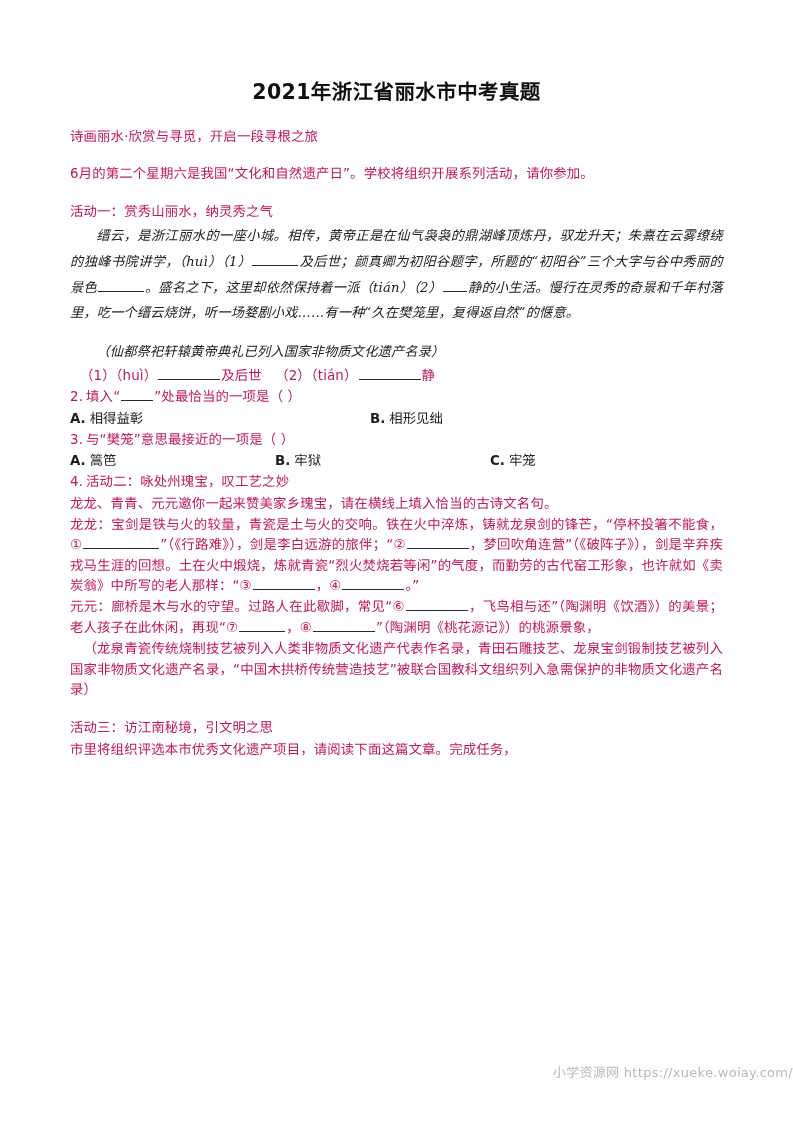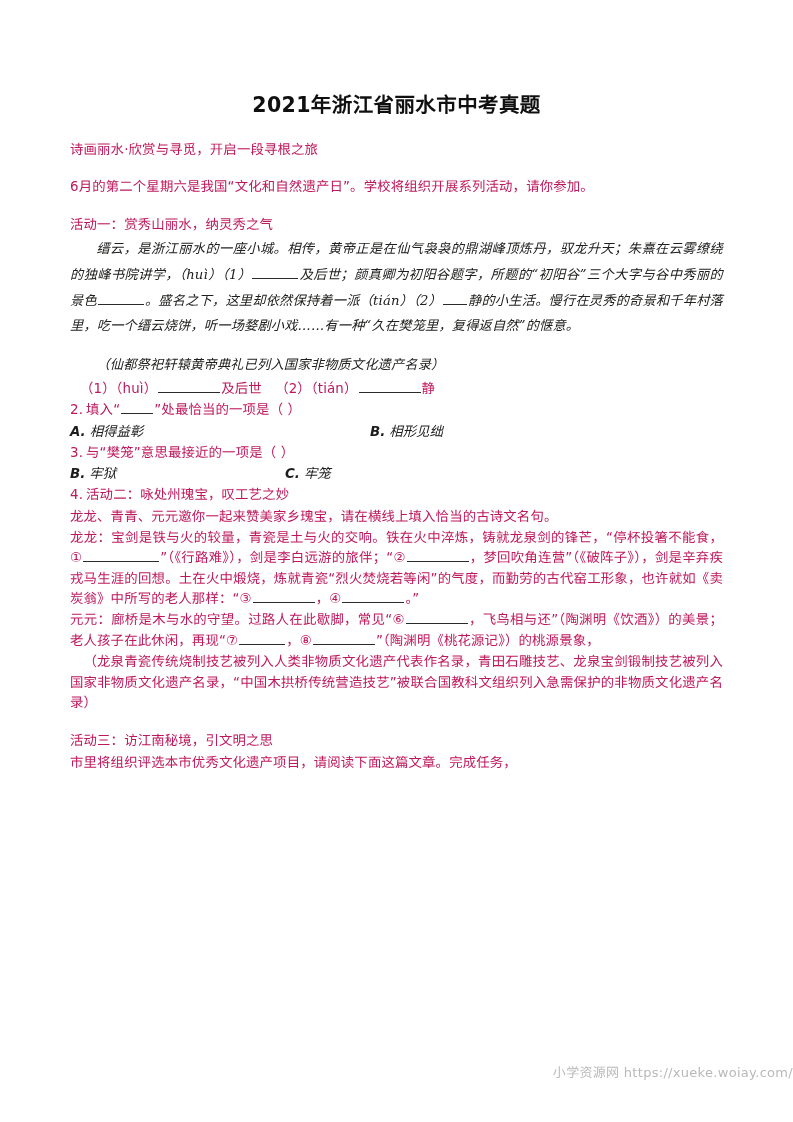--- a/index.html
+++ b/index.html
@@ -20,21 +20,21 @@
     position: absolute;
     left: 0;
     top: 0;
     width: 793px;
     height: 1122px;
     background: #fff;
   }
   .content {
     position: absolute;
     left: 70px;
-    top: 16px;
+    top: 3px;
     width: 653px;
   }
 
   .doc-title {
     text-align: center;
     font-family: "DejaVu Sans", "Liberation Sans", sans-serif;
     font-weight: bold;
     font-size: 20.5px;
     letter-spacing: 0.4px;
     margin: 0;
@@ -84,21 +84,20 @@
   .b-md { width: 46px; }
   .b-lg { width: 62px; }
   .b-xl { width: 76px; }
 
   
   .opts {
     display: flex;
     font-size: 13.4px;
     line-height: 1.5;
     color: #1d1d1d;
-    font-style: italic;
   }
   .opt-a { width: 300px; }
   .opt-b { width: 215px; }
   .opt-c { width: 180px; }
   .opt-lbl { font-weight: bold; margin-right: 4px; }
 
   .num { margin-right: 3px; }
 
   .circnum { font-family: "DejaVu Sans", sans-serif; }
 
@@ -139,20 +138,21 @@
     <p class="p sp-3"><span class="num">2.</span><span>填入“</span><span class="blank b-sm"></span><span>”处最恰当的一项是（    ）</span></p>
 
     <div class="opts sp-3">
       <div class="opt-a"><span class="opt-lbl">A.</span><span>相得益彰</span></div>
       <div class="opt-b"><span class="opt-lbl">B.</span><span>相形见绌</span></div>
     </div>
 
     <p class="p sp-3"><span class="num">3.</span><span>与“樊笼”意思最接近的一项是（    ）</span></p>
 
     <div class="opts sp-3">
+      <div class="opt-a" style="width:205px"><span class="opt-lbl">A.</span><span>篙笆</span></div>
       <div class="opt-b" style="width:215px"><span class="opt-lbl">B.</span><span>牢狱</span></div>
       <div class="opt-c"><span class="opt-lbl">C.</span><span>牢笼</span></div>
     </div>
 
     <p class="p sp-3"><span class="num">4.</span><span>活动二：咏处州瑰宝，叹工艺之妙</span></p>
 
     <p class="p sp-3">龙龙、青青、元元邀你一起来赞美家乡瑰宝，请在横线上填入恰当的古诗文名句。</p>
 
     <p class="p sp-3"><span>龙龙：</span><span>宝剑是铁与火的较量，青瓷是土与火的交响。铁在火中淬炼，铸就龙泉剑的锋芒，“停杯投箸不能食，</span><span class="circnum">①</span><span class="blank b-xl"></span><span>”（《行路难》），剑是李白远游的旅伴；“</span><span class="circnum">②</span><span class="blank b-lg"></span><span>，梦回吹角连营”（《破阵子》），剑是辛弃疾戎马生涯的回想。土在火中煅烧，炼就青瓷“烈火焚烧若等闲”的气度，而勤劳的古代窑工形象，也许就如《卖炭翁》中所写的老人那样：“</span><span class="circnum">③</span><span class="blank b-lg"></span><span>，</span><span class="circnum">④</span><span class="blank b-lg"></span><span>。”</span></p>
 

